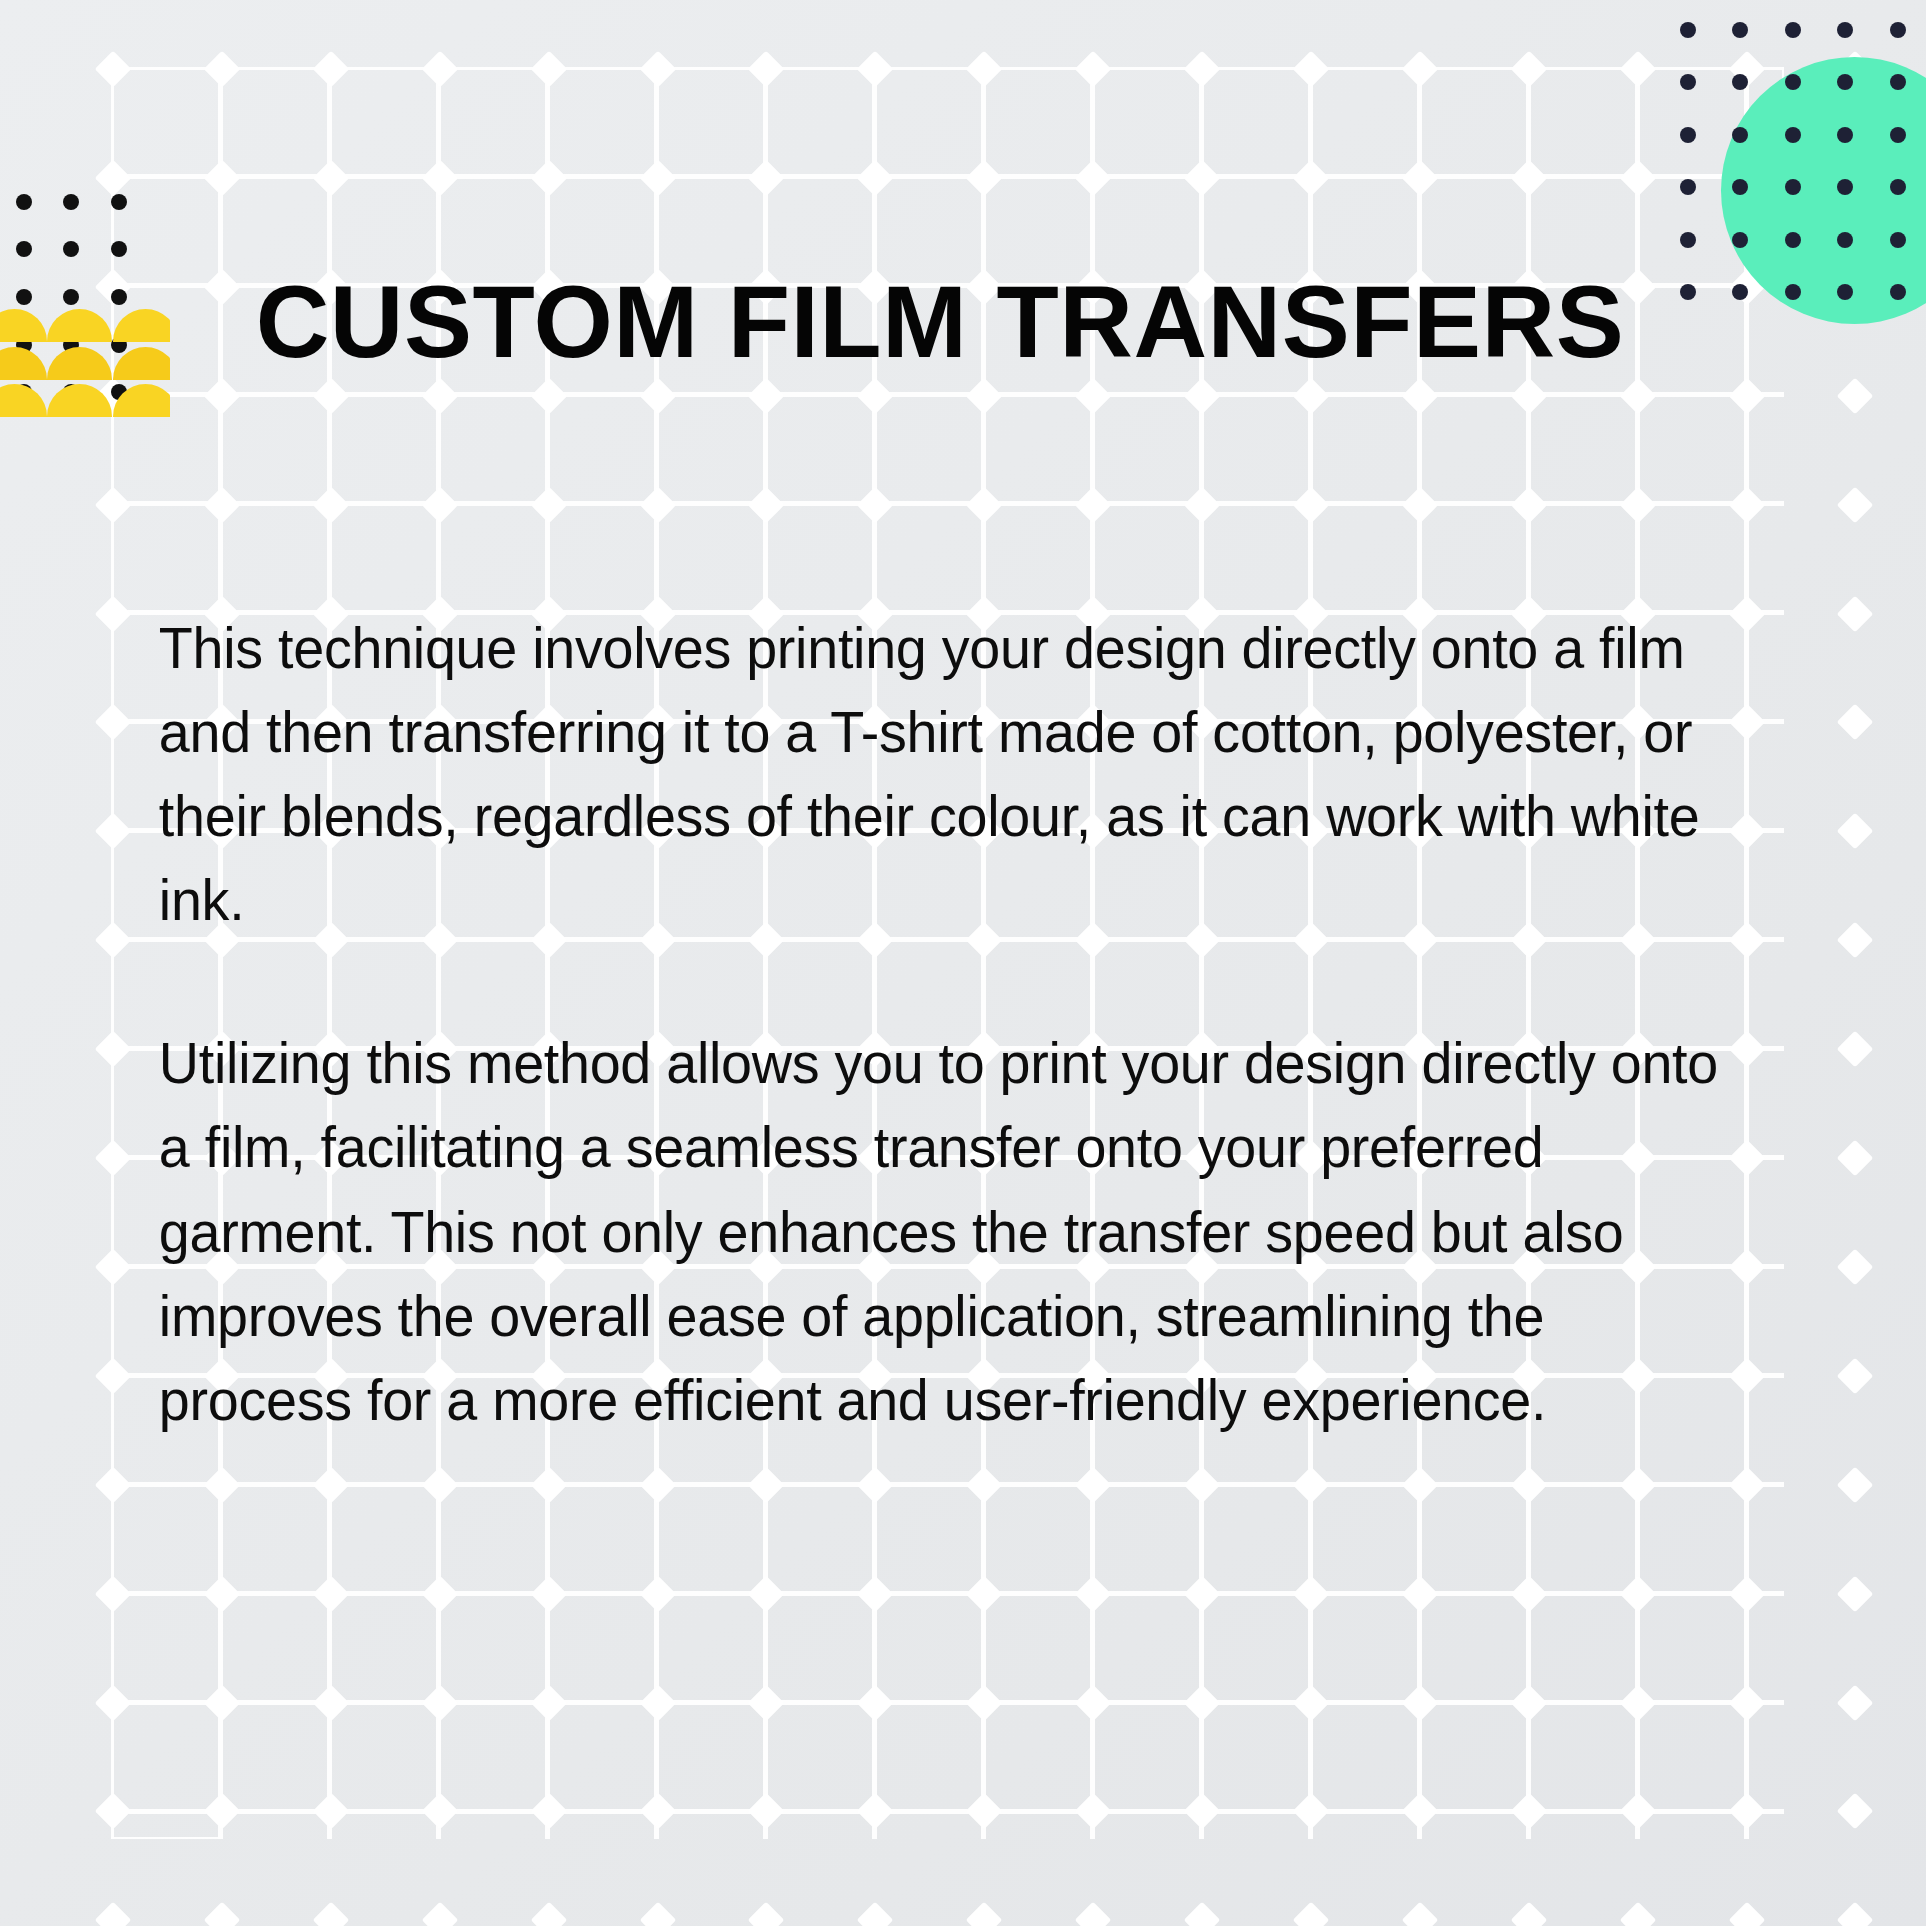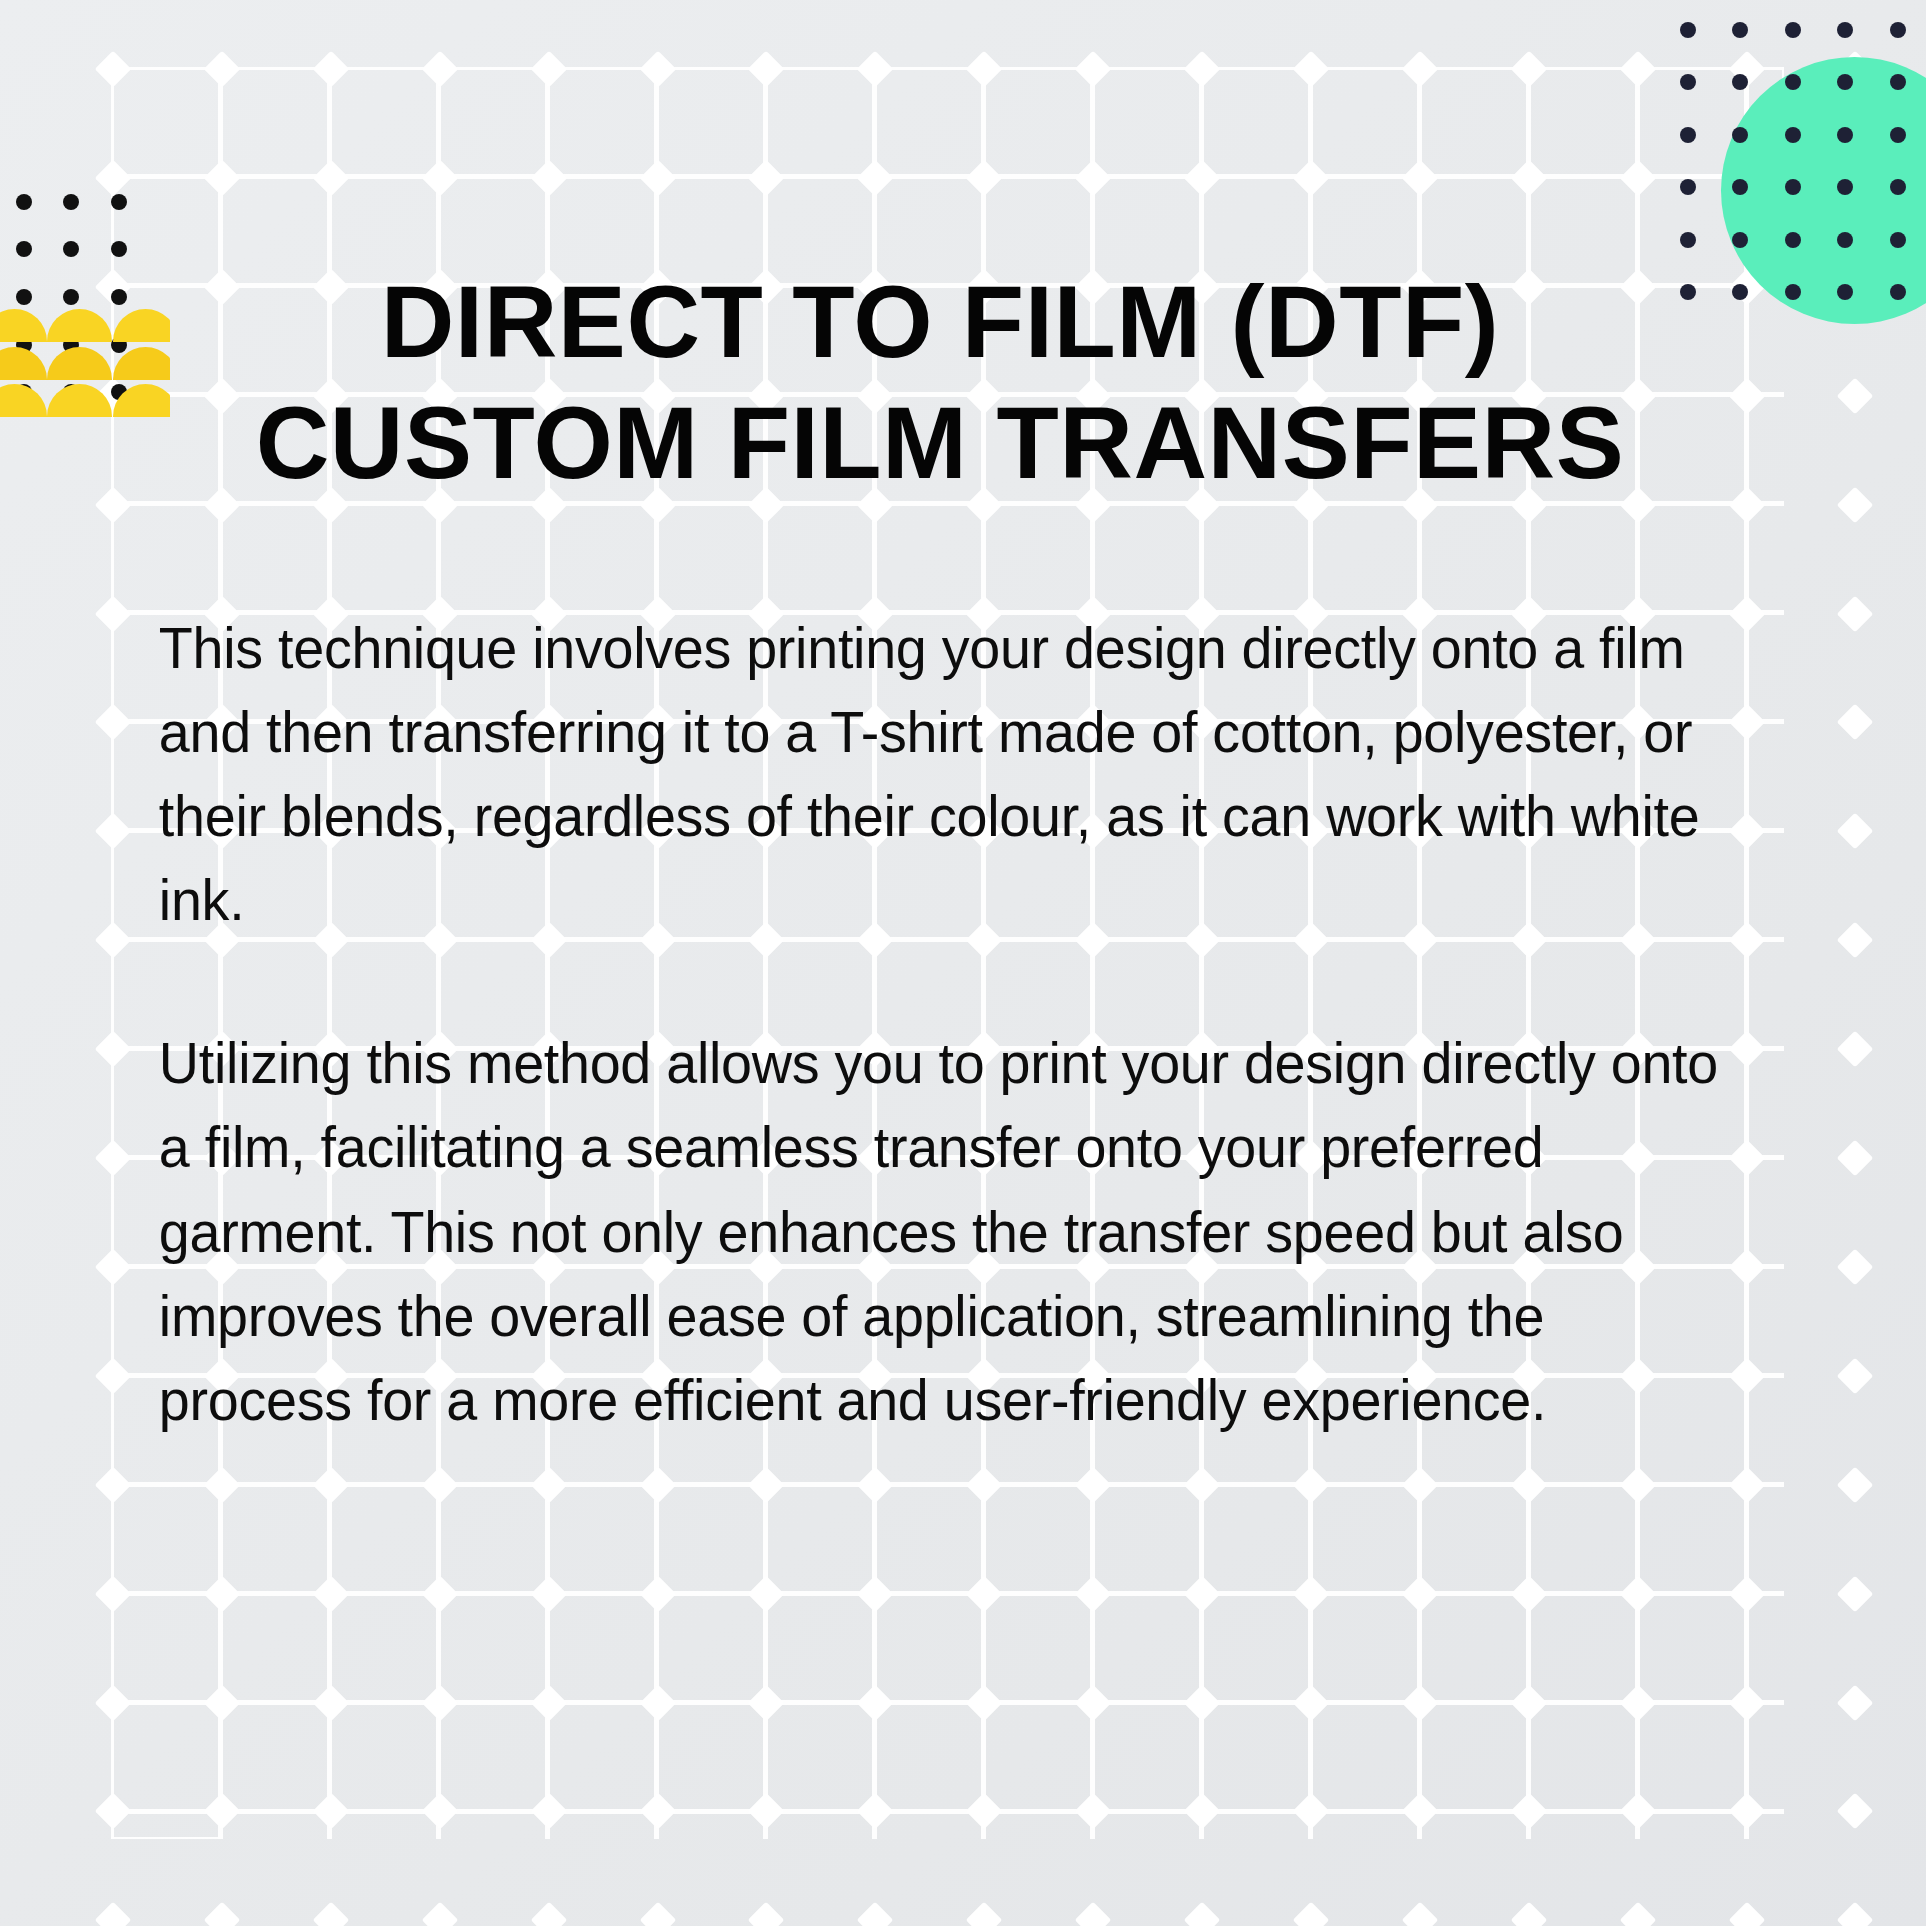--- a/index.html
+++ b/index.html
@@ -543,21 +543,20 @@
       <div class="dome y2" style="left: 65px; top: 38px;"></div>
       <div class="dome y2" style="left: 131px; top: 38px;"></div>
       <div class="dome" style="left: 0px; top: 75px;"></div>
       <div class="dome" style="left: 65px; top: 75px;"></div>
       <div class="dome" style="left: 131px; top: 75px;"></div>
     </div>
 
   <div class="content">
 
     <h1 class="title">
-      <span class="line">DIRECT TO FILM (DTF)</span>
       <span class="line">CUSTOM FILM TRANSFERS</span>
     </h1>
 
     <div class="body-wrap">
       <p class="para">This technique involves printing your design directly onto a film and then transferring it to a T-shirt made of cotton, polyester, or their blends, regardless of their colour, as it can work with white ink.</p>
       <p class="para">Utilizing this method allows you to print your design directly onto a film, facilitating a seamless transfer onto your preferred garment. This not only enhances the transfer speed but also improves the overall ease of application, streamlining the process for a more efficient and user-friendly experience.</p>
     </div>
 
   </div>
 </div>

